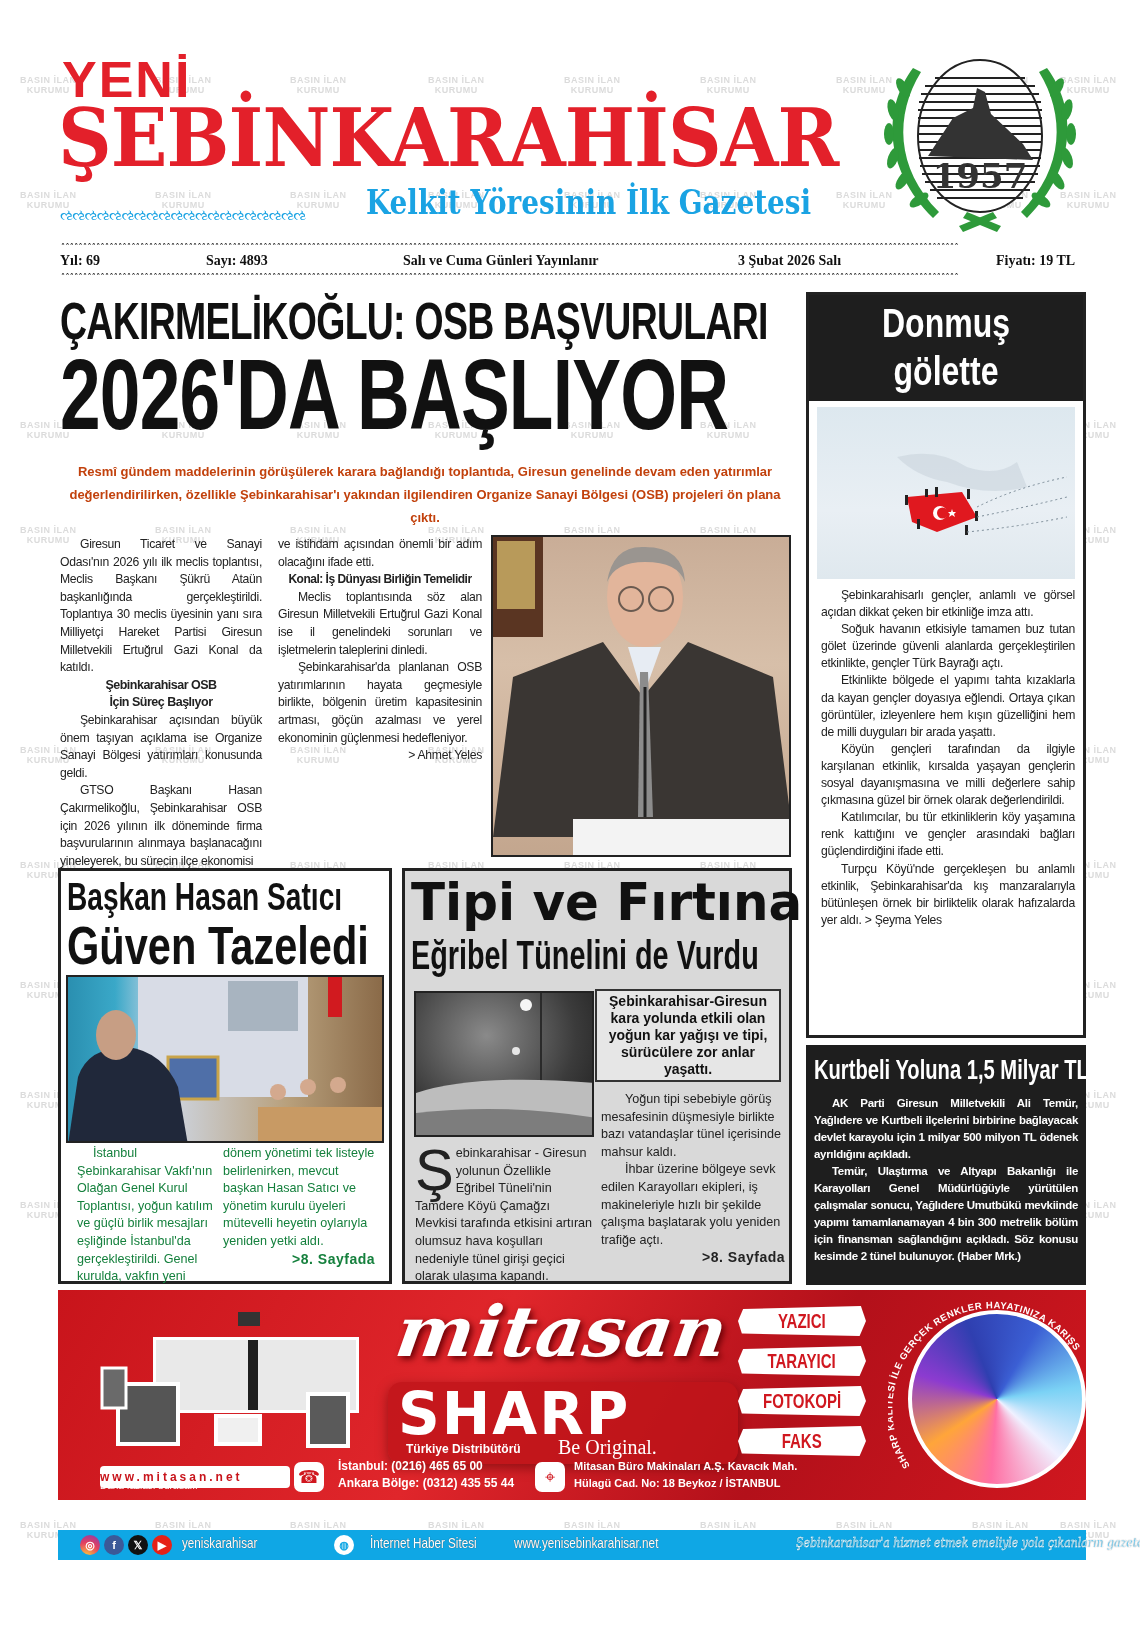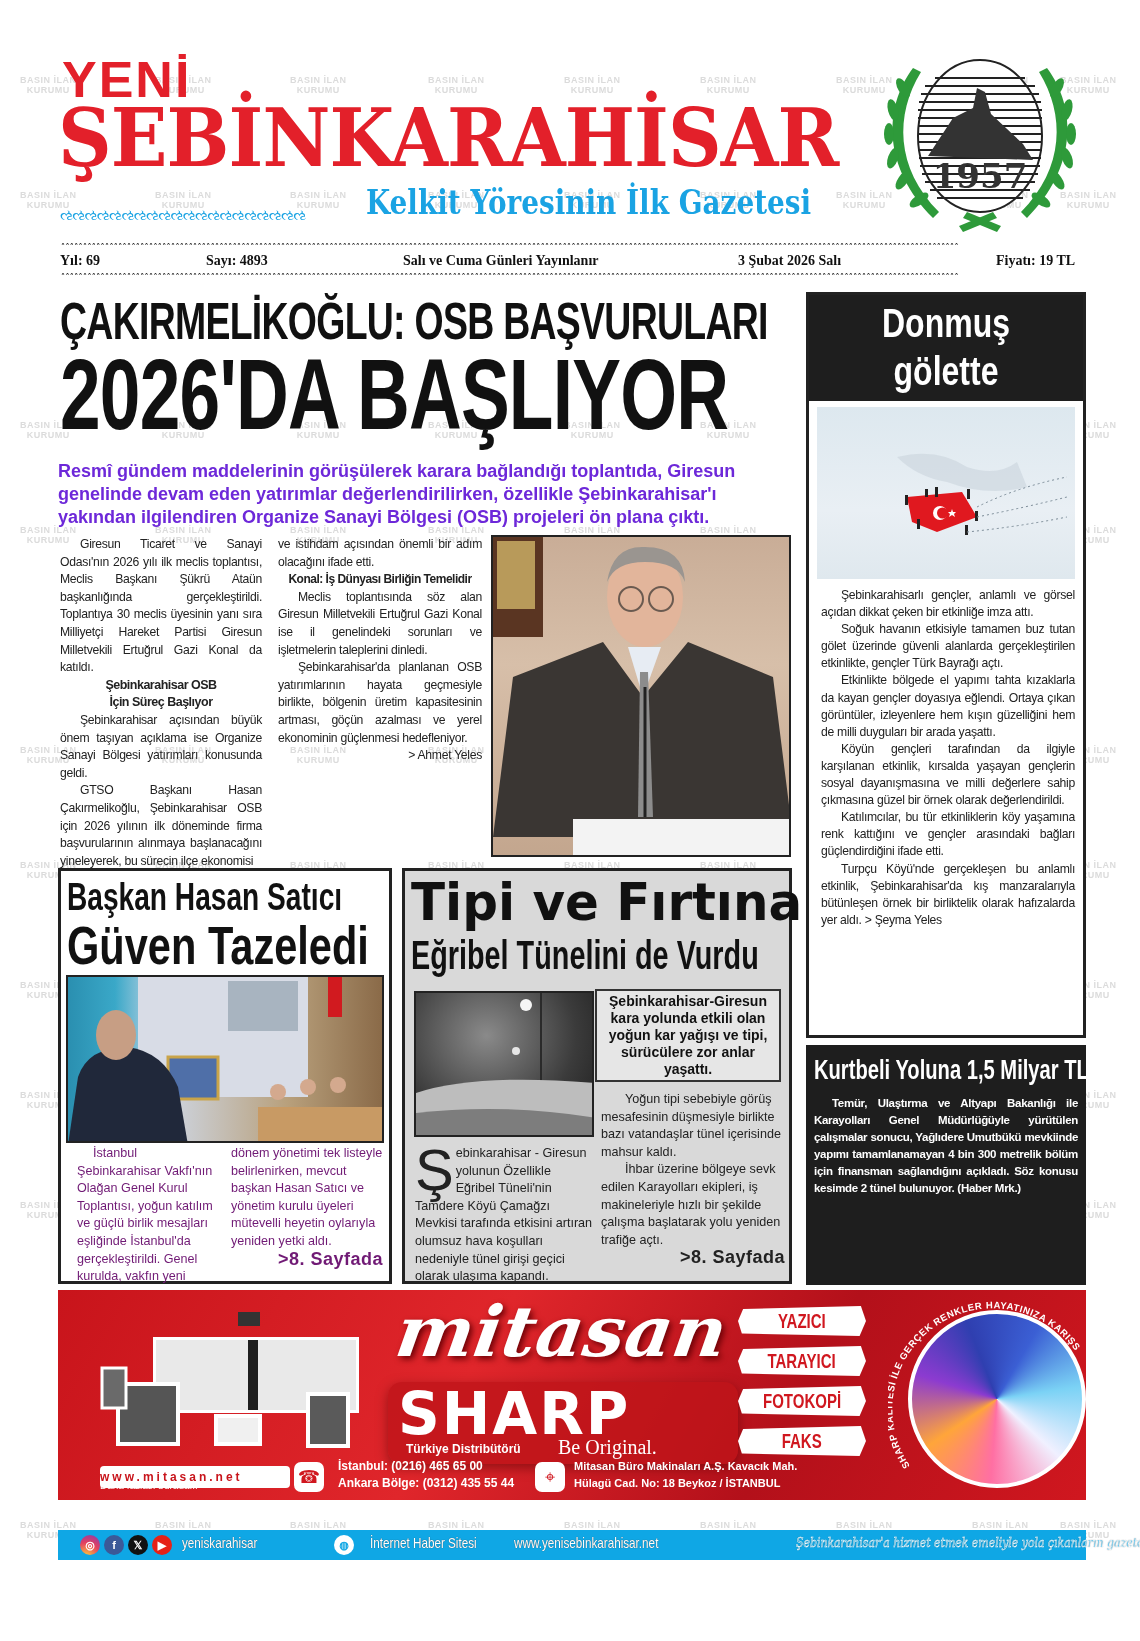--- a/index.html
+++ b/index.html
@@ -15,21 +15,21 @@
 
   
   .stars { position: absolute; left: 60px; width: 1024px; height: 8px; overflow: hidden; font-family: "Liberation Mono", monospace; font-size: 10px; line-height: 8px; letter-spacing: -1.6px; color: #111; white-space: nowrap; }
   .stars-top { top: 243px; }
   .stars-bot { top: 273px; }
   .info { position: absolute; top: 253px; font-family: "Liberation Serif", serif; font-weight: bold; font-size: 14px; white-space: nowrap; }
 
   
   .hl1 { position: absolute; left: 60px; top: 293px; width: 730px; font-family: "Liberation Sans", sans-serif; font-weight: 900; font-size: 52px; line-height: 56px; color: #111; white-space: nowrap; transform: scaleX(0.72); transform-origin: left top; letter-spacing: -1px; }
   .hl2 { position: absolute; left: 60px; top: 344px; font-family: "Liberation Sans", sans-serif; font-weight: 900; font-size: 100px; line-height: 100px; color: #111; white-space: nowrap; transform: scaleX(0.73); transform-origin: left top; letter-spacing: -1px; }
-  .lead { position: absolute; left: 58px; top: 460px; width: 734px; text-align: left; font-weight: bold; font-size: 18px; line-height: 23px; color: #6d28d9; }
+  .lead { position: absolute; left: 58px; top: 460px; width: 734px; text-align: center; font-weight: bold; font-size: 13px; line-height: 23px; color: #c2410c; }
 
   .body-col { position: absolute; font-family: "Liberation Sans", sans-serif; font-size: 12.2px; line-height: 17.6px; color: #222; text-align: justify; letter-spacing: -0.3px; }
   .body-col p { text-indent: 20px; }
   .body-col .sub { text-align: center; font-weight: bold; text-indent: 0; font-size: 12.5px; letter-spacing: -0.5px; }
   .byline { text-align: right; }
 
   .photo { position: absolute; border: 2px solid #222; overflow: hidden; }
 
   
   .rbox { position: absolute; left: 806px; top: 292px; width: 280px; height: 746px; border: 3px solid #222; background: #fff; }
@@ -38,31 +38,31 @@
 
   .kbox { position: absolute; left: 806px; top: 1045px; width: 280px; height: 240px; background: #1e1e1e; color: #fff; padding: 8px 8px; }
   .kbox-title { font-weight: 900; font-size: 28px; line-height: 34px; white-space: nowrap; transform: scaleX(0.72); transform-origin: left top; }
   .kbox-body { font-weight: bold; font-size: 11.5px; line-height: 17px; text-align: justify; letter-spacing: -0.3px; margin-top: 8px; }
   .kbox-body p { text-indent: 18px; }
 
   
   .lbox { position: absolute; left: 58px; top: 868px; width: 334px; height: 416px; border: 3px solid #222; background: #fff; }
   .lbox-t1 { position: absolute; left: 6px; top: 6px; font-weight: 900; font-size: 38px; line-height: 40px; white-space: nowrap; transform: scaleX(0.74); transform-origin: left top; }
   .lbox-t2 { position: absolute; left: 6px; top: 46px; font-weight: 900; font-size: 54px; line-height: 56px; white-space: nowrap; transform: scaleX(0.77); transform-origin: left top; }
-  .cols2 { position: absolute; display: flex; gap: 14px; font-size: 12.6px; line-height: 17.6px; color: #701a75; }
+  .cols2 { position: absolute; display: flex; gap: 6px; font-size: 12.6px; line-height: 17.6px; color: #15803d; }
 
   
   .mbox { position: absolute; left: 402px; top: 868px; width: 390px; height: 416px; border: 3px solid #222; background: #d9d9d9; }
   .mbox-t1 { position: absolute; left: 6px; top: 0px; font-family: "DejaVu Sans", sans-serif; font-weight: bold; font-size: 52px; line-height: 62px; white-space: nowrap; transform: scaleX(0.96); transform-origin: left top; }
   .mbox-t2 { position: absolute; left: 6px; top: 62px; font-weight: 900; font-size: 40px; line-height: 44px; white-space: nowrap; transform: scaleX(0.72); transform-origin: left top; }
   .mbox-quote { position: absolute; left: 190px; top: 118px; width: 186px; border: 2px solid #333; background: #e6e6e6; text-align: center; font-weight: bold; font-size: 14px; line-height: 17px; padding: 2px 2px; }
   .mbox-text { position: absolute; font-size: 12.6px; line-height: 17.6px; color: #222; }
   .dropcap { float: left; font-size: 58px; line-height: 50px; margin-right: 2px; font-weight: normal; }
 
-  .more { font-weight: bold; font-size: 18px; text-align: right; letter-spacing: 0.5px; }
+  .more { font-weight: bold; font-size: 14px; text-align: right; letter-spacing: 0.5px; }
 
   
   .ad { position: absolute; left: 58px; top: 1290px; width: 1028px; height: 210px; background: linear-gradient(120deg, #c8141b 0%, #e0262b 40%, #b3101a 70%, #d0171f 100%); overflow: hidden; }
   .ad-mitasan { position: absolute; left: 345px; top: 0px; font-family: "DejaVu Serif", serif; font-weight: 900; font-style: italic; font-size: 70px; color: #fff; transform: scaleX(1.05) skewX(-8deg); transform-origin: left top; text-shadow: 3px 3px 6px #6b0006; }
   .ad-sharp-box { position: absolute; left: 330px; top: 92px; width: 350px; height: 82px; border-radius: 14px; background: rgba(190,20,25,0.8); box-shadow: 0 4px 12px rgba(80,0,0,0.5); }
   .ad-sharp { position: absolute; left: 340px; top: 90px; font-family: "DejaVu Sans", sans-serif; font-weight: bold; font-size: 58px; color: #fff; letter-spacing: 2px; }
   .ad-dist { position: absolute; left: 348px; top: 152px; font-weight: bold; font-size: 12px; color: #fff; }
   .ad-be { position: absolute; left: 500px; top: 146px; font-family: "Liberation Serif", serif; font-size: 20px; color: #fff; }
   .ad-tag { position: absolute; left: 680px; width: 128px; height: 30px; background: #fff; color: #d0171f; font-weight: 900; font-size: 20px; line-height: 30px; text-align: center; clip-path: polygon(4% 10%, 96% 0, 100% 50%, 95% 100%, 3% 92%, 0 50%); }
   .ad-tag span { display: inline-block; transform: scaleX(0.75); }
@@ -305,20 +305,21 @@
     <p>Etkinlikte bölgede el yapımı tahta kızaklarla da kayan gençler doyasıya eğlendi. Ortaya çıkan görüntüler, izleyenlere hem kışın güzelliğini hem de milli duyguları bir arada yaşattı.</p>
     <p>Köyün gençleri tarafından da ilgiyle karşılanan etkinlik, kırsalda yaşayan gençlerin sosyal dayanışmasına ve milli değerlere sahip çıkmasına güzel bir örnek olarak değerlendirildi.</p>
     <p>Katılımcılar, bu tür etkinliklerin köy yaşamına renk kattığını ve gençler arasındaki bağları güçlendirdiğini ifade etti.</p>
     <p>Turpçu Köyü'nde gerçekleşen bu anlamlı etkinlik, Şebinkarahisar'da kış manzaralarıyla bütünleşen örnek bir birliktelik olarak hafızalarda yer aldı. &gt; Şeyma Yeles</p>
   </div>
 </div>
 
 <div class="kbox">
   <div class="kbox-title">Kurtbeli Yoluna 1,5 Milyar TL</div>
   <div class="kbox-body">
+    <p>AK Parti Giresun Milletvekili Ali Temür, Yağlıdere ve Kurtbeli ilçelerini birbirine bağlayacak devlet karayolu için 1 milyar 500 milyon TL ödenek ayrıldığını açıkladı.</p>
     <p>Temür, Ulaştırma ve Altyapı Bakanlığı ile Karayolları Genel Müdürlüğüyle yürütülen çalışmalar sonucu, Yağlıdere Umutbükü mevkiinde yapımı tamamlanamayan 4 bin 300 metrelik bölüm için finansman sağlandığını açıkladı. Söz konusu kesimde 2 tünel bulunuyor. (Haber Mrk.)</p>
   </div>
 </div>
 
 <div class="lbox">
   <div class="lbox-t1">Başkan Hasan Satıcı</div>
   <div class="lbox-t2">Güven Tazeledi</div>
   <div class="photo" style="left:5px; top:104px; width:318px; height:168px; background: linear-gradient(90deg,#2a8fb0 0%,#3aa8c8 15%,#cfd8e6 30%,#b8a07c 70%,#8a6a48 100%);">
     <svg width="318" height="168" viewBox="0 0 318 168">
       <rect x="70" y="0" width="170" height="120" fill="#d8dce6"></rect>

